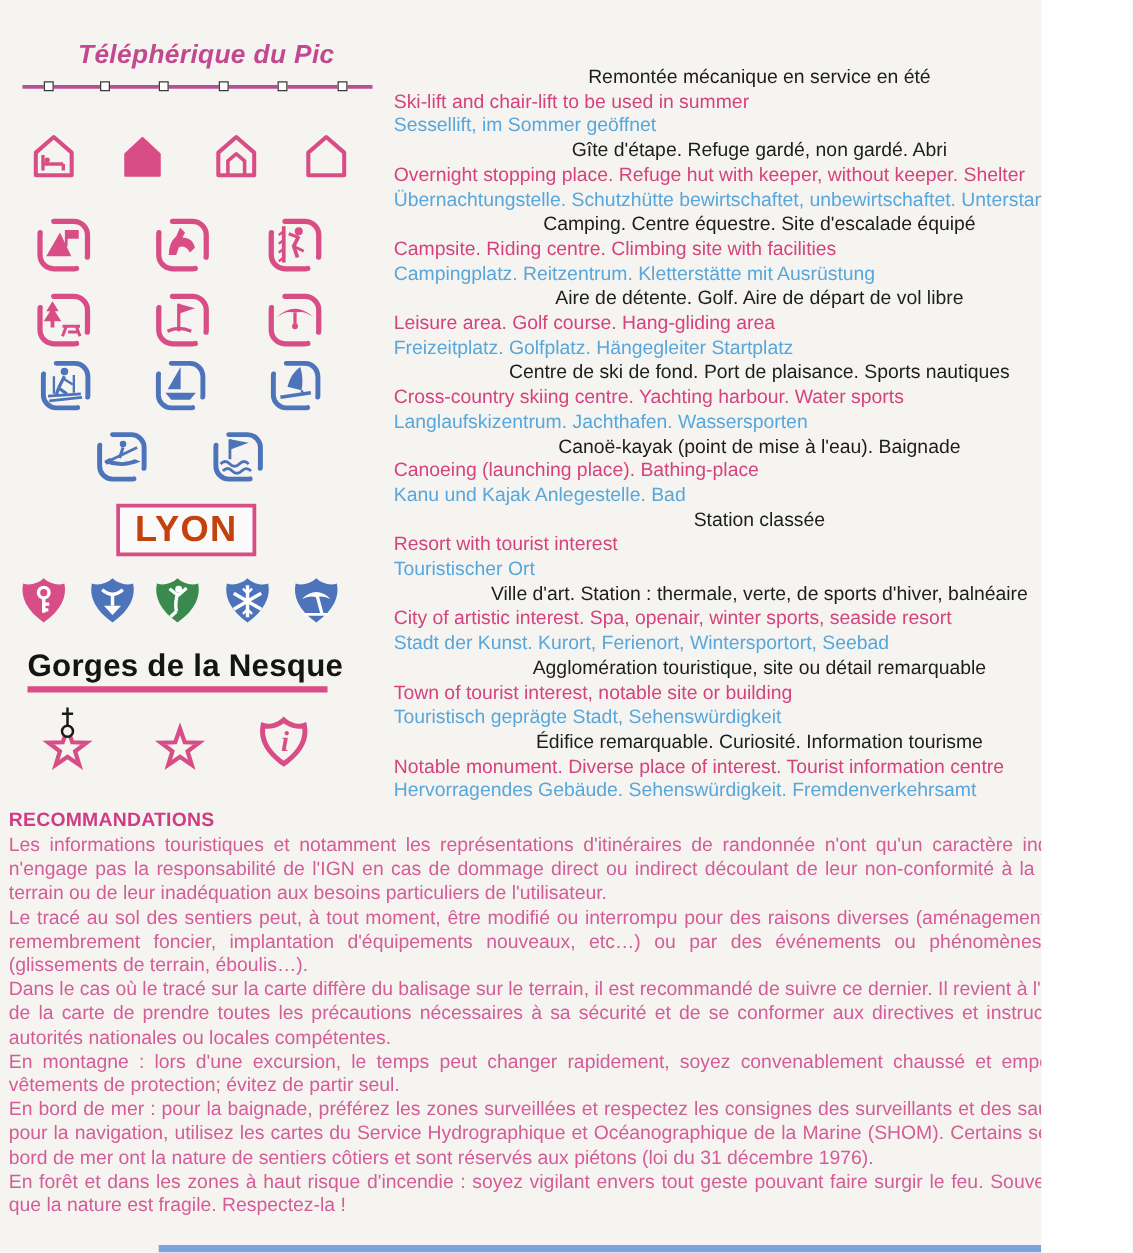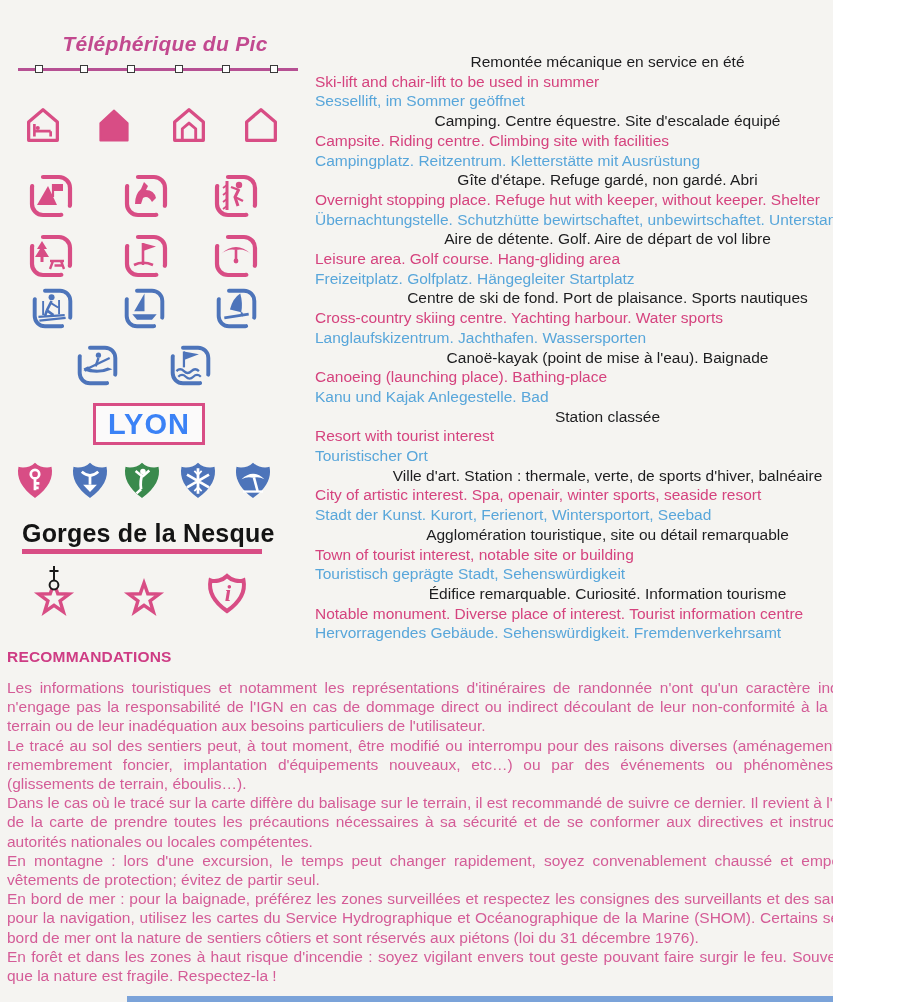--- a/index.html
+++ b/index.html
@@ -24,21 +24,21 @@
   .cable-line .pylon{
     position:absolute;top:1px;width:8px;height:8px;background:#fdfdfd;
     border:1.6px solid #3a3a3a;box-sizing:border-box;
   }
 
   
   .lyon-box{
     position:absolute;left:93px;top:403px;
     border:3px solid #d84d85;background:#fbfafa;
     padding:0 12px;height:36px;line-height:36px;
-    font-size:29px;font-weight:bold;color:#3b82f6;letter-spacing:1px;
+    font-size:29px;font-weight:bold;color:#c2410c;letter-spacing:1px;
   }
   .gorges{
     position:absolute;left:22px;top:519px;
     font-size:25px;font-weight:bold;color:#141414;letter-spacing:.2px;
   }
   .gorges-underline{
     position:absolute;left:22px;top:549px;width:240px;height:5px;background:#d84d85;
   }
 
   
@@ -49,21 +49,21 @@
   .legend-col .fr{color:#1d1d1f;text-align:center;}
   .legend-col .en{color:#d5437e;}
   .legend-col .de{color:#58a6da;}
 
   
   .reco{
     position:absolute;left:7px;top:648px;width:892px;
   }
   .reco-title{
     font-size:15.5px;font-weight:bold;color:#ce3c84;letter-spacing:.2px;
-    margin:0 0 12px 0;
+    margin:0 0 1px 0;
   }
   .reco p{
     margin:0;font-size:15.5px;line-height:19.2px;color:#d45c97;
     text-align:justify;
   }
   .bottom-bar{
     position:absolute;left:127px;right:0;bottom:0;height:6px;background:#7ba3d9;
   }
 </style>
 </head>
@@ -263,28 +263,28 @@
     </svg>
   </span>
 
   <div class="legend-col">
     <div class="leg-block">
       <div class="fr">Remontée mécanique en service en été</div>
       <div class="en">Ski-lift and chair-lift to be used in summer</div>
       <div class="de">Sessellift, im Sommer geöffnet</div>
     </div>
     <div class="leg-block">
+      <div class="fr">Gîte d'étape. Refuge gardé, non gardé. Abri</div>
+      <div class="en">Overnight stopping place. Refuge hut with keeper, without keeper. Shelter</div>
+      <div class="de">Übernachtungstelle. Schutzhütte bewirtschaftet, unbewirtschaftet. Unterstand</div>
+    </div>
+    <div class="leg-block">
       <div class="fr">Camping. Centre équestre. Site d'escalade équipé</div>
       <div class="en">Campsite. Riding centre. Climbing site with facilities</div>
       <div class="de">Campingplatz. Reitzentrum. Kletterstätte mit Ausrüstung</div>
-    </div>
-    <div class="leg-block">
-      <div class="fr">Gîte d'étape. Refuge gardé, non gardé. Abri</div>
-      <div class="en">Overnight stopping place. Refuge hut with keeper, without keeper. Shelter</div>
-      <div class="de">Übernachtungstelle. Schutzhütte bewirtschaftet, unbewirtschaftet. Unterstand</div>
     </div>
     <div class="leg-block">
       <div class="fr">Aire de détente. Golf. Aire de départ de vol libre</div>
       <div class="en">Leisure area. Golf course. Hang-gliding area</div>
       <div class="de">Freizeitplatz. Golfplatz. Hängegleiter Startplatz</div>
     </div>
     <div class="leg-block">
       <div class="fr">Centre de ski de fond. Port de plaisance. Sports nautiques</div>
       <div class="en">Cross-country skiing centre. Yachting harbour. Water sports</div>
       <div class="de">Langlaufskizentrum. Jachthafen. Wassersporten</div>

